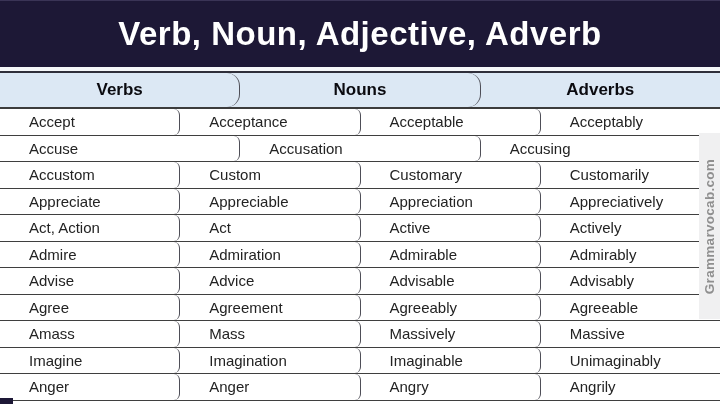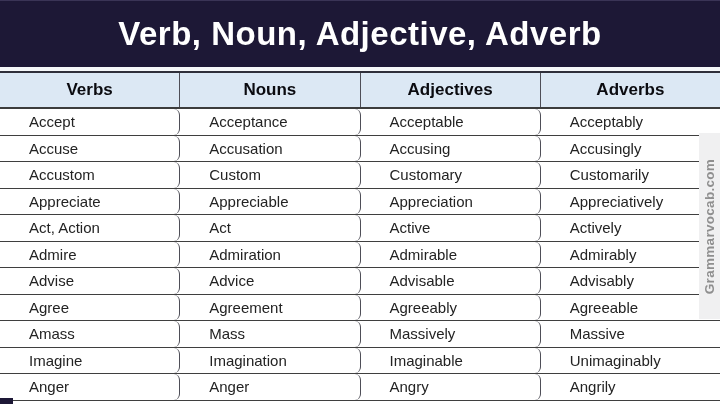--- a/index.html
+++ b/index.html
@@ -40,21 +40,21 @@
   }
   .th {
     flex: 1 1 0;
     display: flex;
     align-items: center;
     justify-content: center;
     font-size: 17px;
     font-weight: 700;
     color: #0b0b10;
   }
-  .th:not(:last-child) { border-right: 1.6px solid #4e4e57; }
+  .th:not(:last-child) { border-right: 1.6px solid #4e4e57; border-radius: 13px; }
   .tr {
     display: flex;
     height: 26.5px;
     border-bottom: 1.5px solid #3f3f3f;
     box-sizing: border-box;
     background: #ffffff;
   }
   .td {
     flex: 1 1 0;
     display: flex;
@@ -103,36 +103,34 @@
 <div class="screen">
 
   <div class="title-band">
     <h1>Verb, Noun, Adjective, Adverb</h1>
   </div>
 
   <div class="grammar-table">
     <div class="thead">
       <div class="th">Verbs</div>
       <div class="th">Nouns</div>
-      <div class="th">Adjectives</div>
       <div class="th">Adverbs</div>
     </div>
     <div class="tbody" id="tbody">
     <div class="tr">
       <div class="td">Accept</div>
       <div class="td">Acceptance</div>
       <div class="td">Acceptable</div>
       <div class="td">Acceptably</div>
     </div>
 
     <div class="tr">
       <div class="td">Accuse</div>
       <div class="td">Accusation</div>
       <div class="td">Accusing</div>
-      <div class="td">Accusingly</div>
     </div>
 
     <div class="tr">
       <div class="td">Accustom</div>
       <div class="td">Custom</div>
       <div class="td">Customary</div>
       <div class="td">Customarily</div>
     </div>
 
     <div class="tr">

